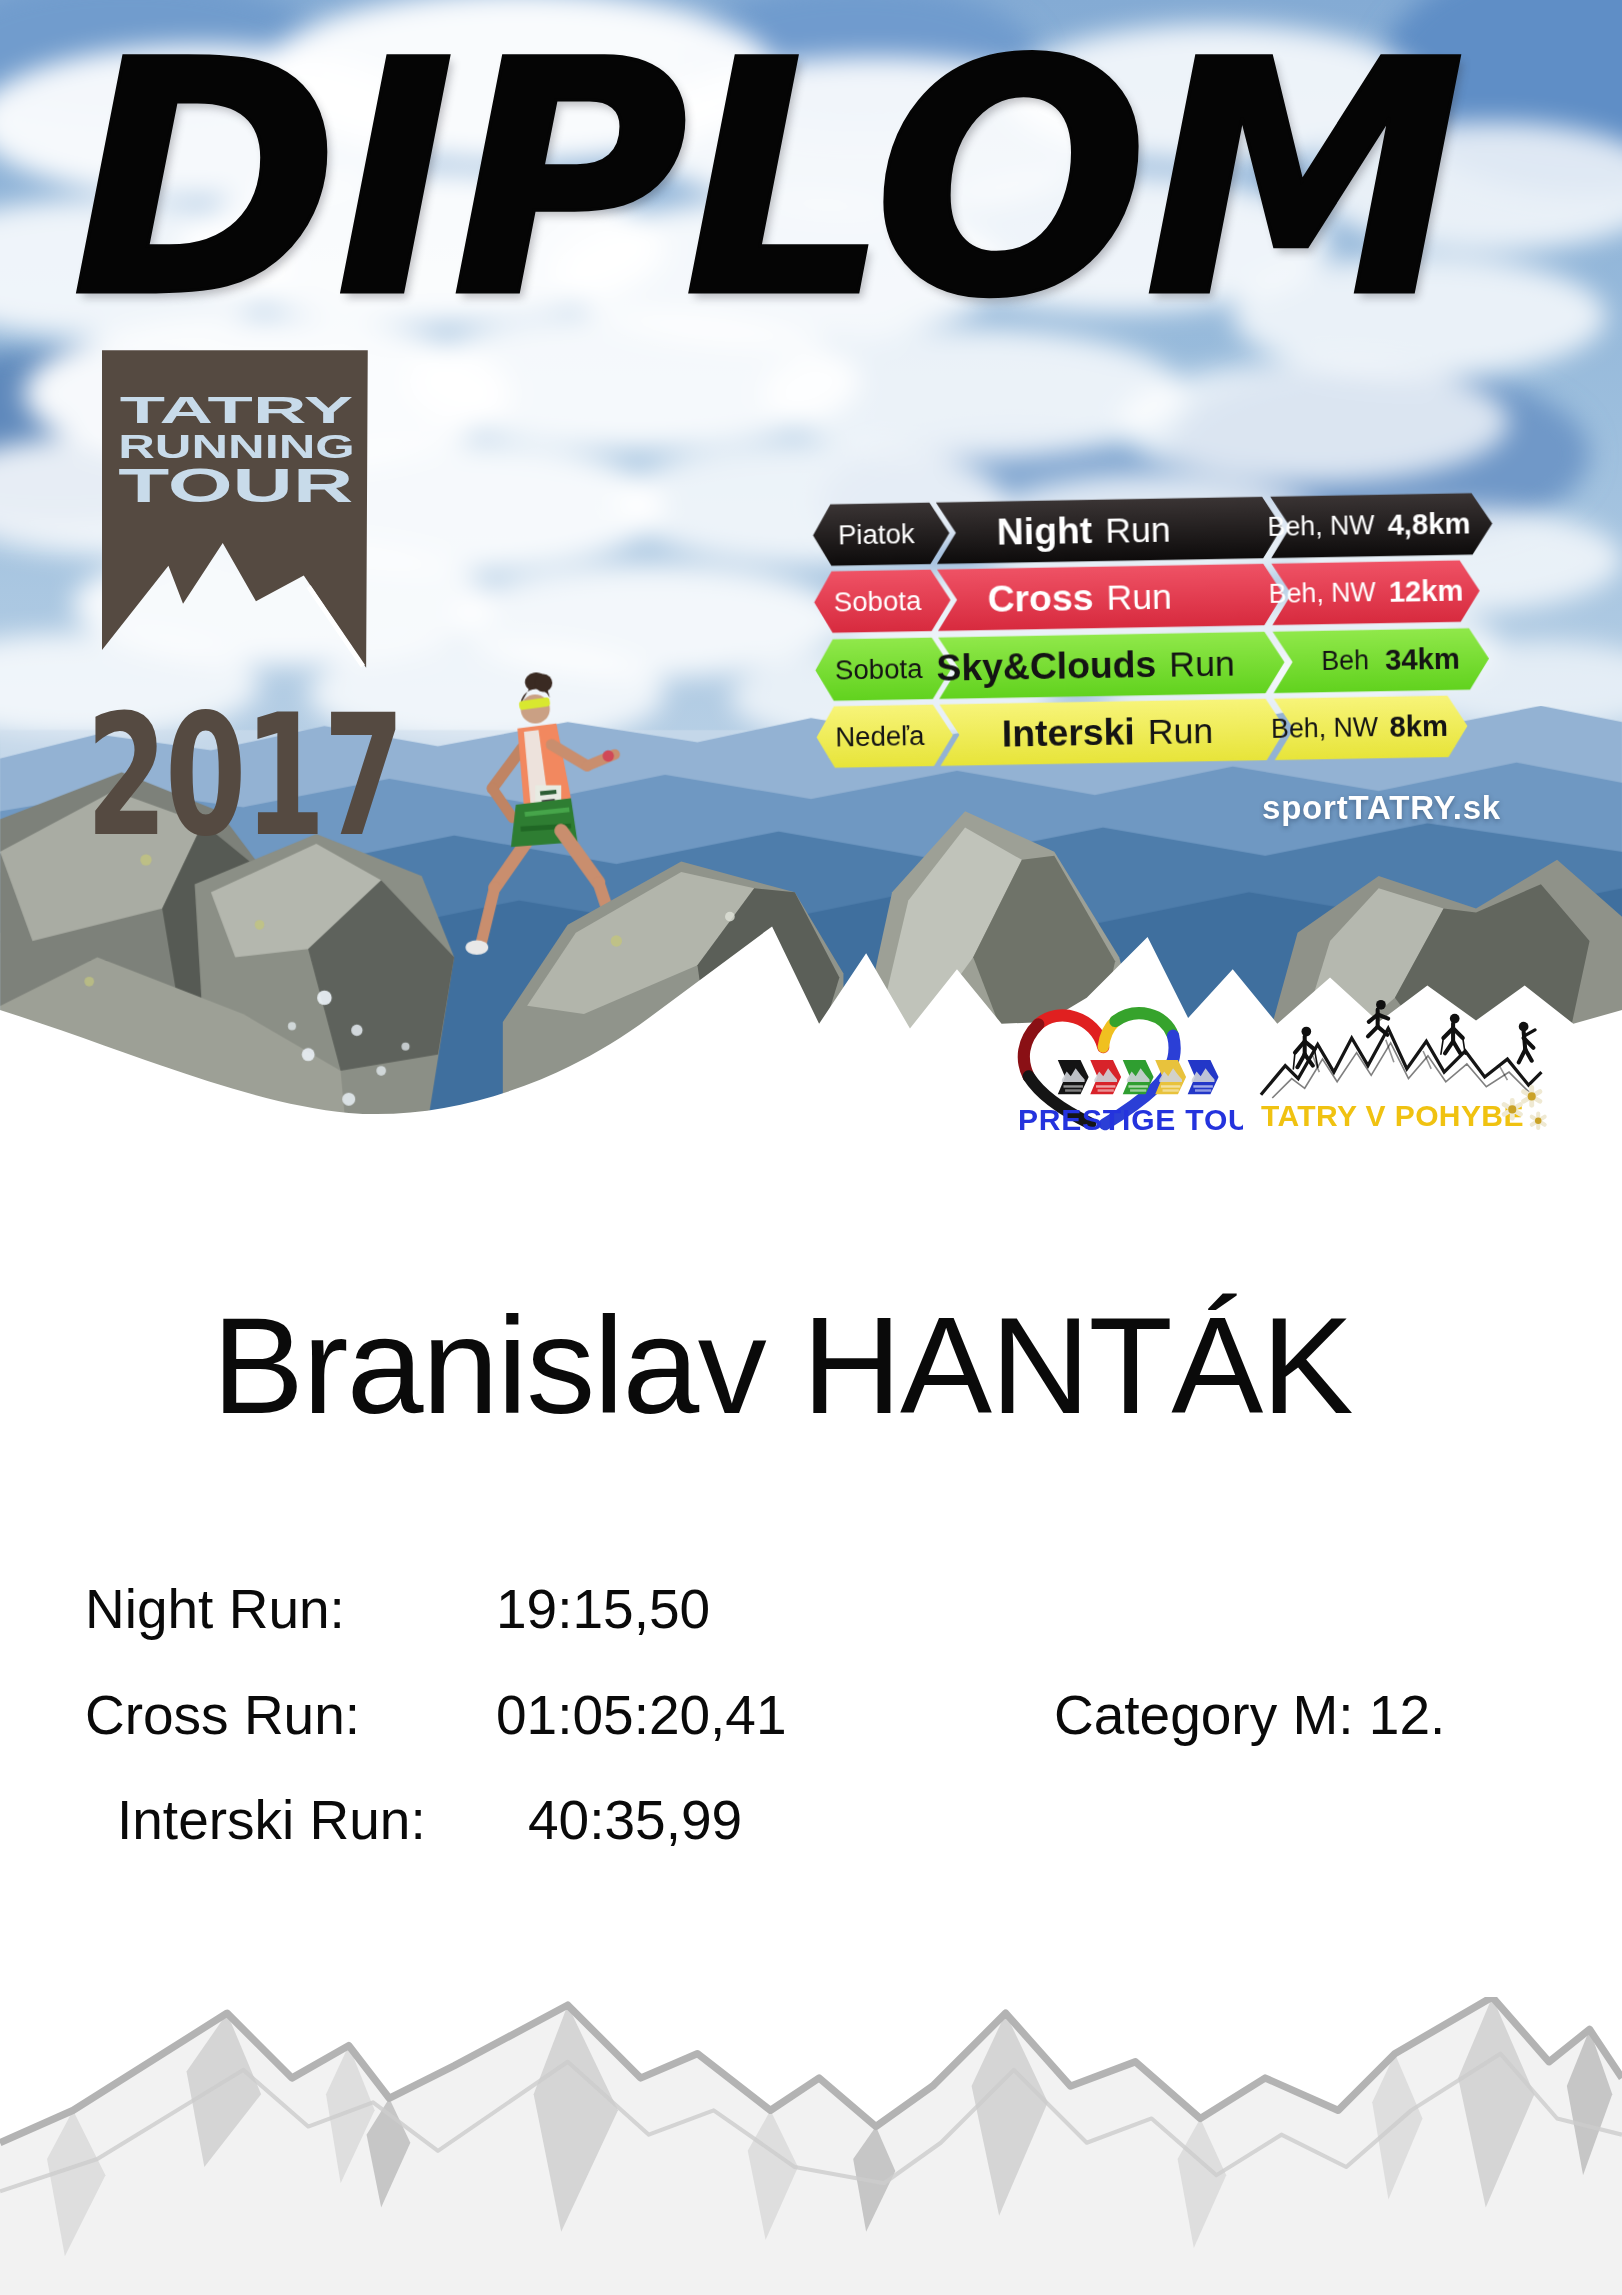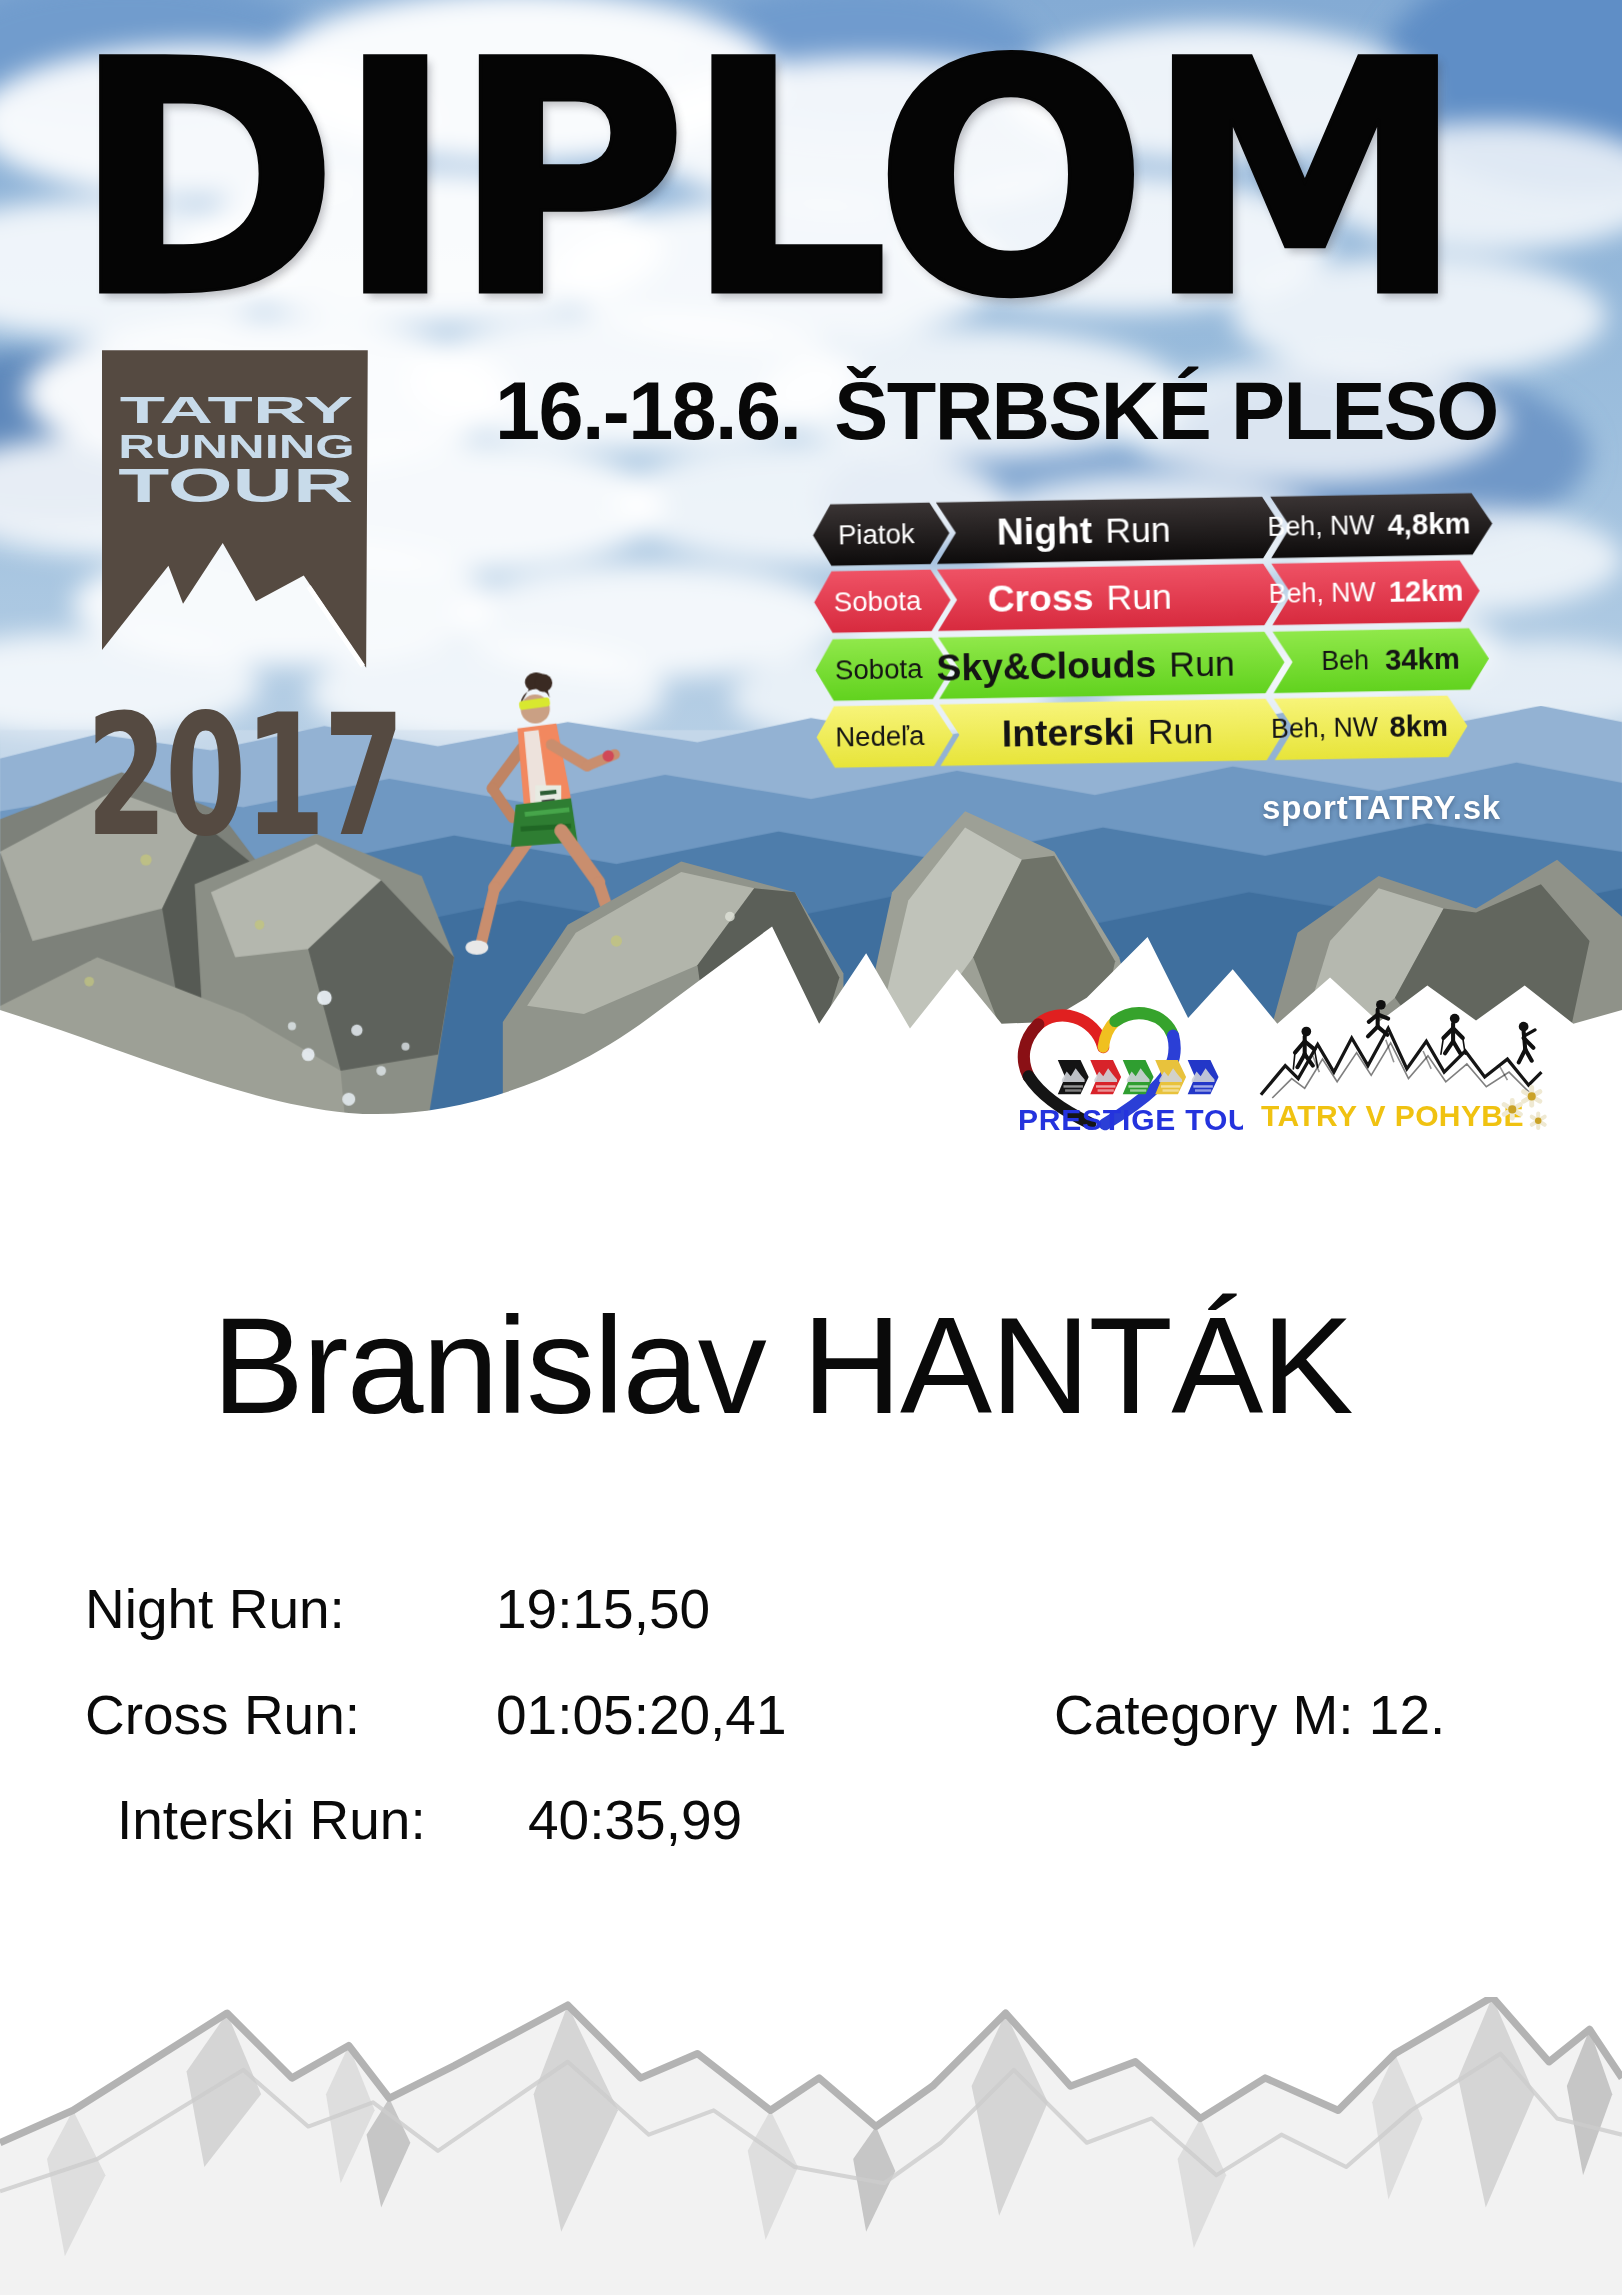--- a/index.html
+++ b/index.html
@@ -5,21 +5,21 @@
   html,body{margin:0;padding:0;background:#fff;}
   #poster{position:relative;width:1622px;height:2295px;background:#ffffff;overflow:hidden;
           font-family:"Liberation Sans",sans-serif;}
   #poster *{box-sizing:border-box;}
 
   .photo{position:absolute;left:0;top:0;width:1622px;height:1160px;display:block;}
 
   .diplom-title{position:absolute;left:71px;top:18px;width:1541px;
     font-family:"DejaVu Sans",sans-serif;font-weight:bold;font-size:324px;line-height:1;
     letter-spacing:-4.9px;color:#050505;-webkit-text-stroke:3.2px #050505;
-    text-shadow:4px 5.7px 8px rgba(50,50,60,.30);white-space:nowrap;}
+    text-shadow:4px 5.7px 8px rgba(50,50,60,.30);white-space:nowrap;font-style:italic;}
 
   .flag-svg{position:absolute;left:102px;top:350px;width:269px;height:326px;}
 
   .year{position:absolute;left:86px;top:693px;
     font-family:"DejaVu Sans",sans-serif;font-weight:bold;font-size:167px;line-height:1;
     color:#554a41;transform:scaleX(.70);transform-origin:left top;letter-spacing:-3.2px;white-space:nowrap;}
 
   .subtitle{position:absolute;left:495px;top:367px;width:1079px;white-space:nowrap;
     font-weight:bold;font-size:81px;line-height:1.1;color:#080808;letter-spacing:-1.6px;}
   .subtitle .place{margin-left:34px;}
@@ -200,23 +200,20 @@
   <svg class="flag-svg" viewBox="0 0 332 402">
     <polygon fill="#554a41" points="0,0 328,0 326,392 249,278 190,310 149,238 100,313 82,266 0,370"></polygon>
     <line x1="255" y1="292" x2="322" y2="390" stroke="#ffffff" stroke-width="6"></line>
     <text x="22" y="90" textLength="288" lengthAdjust="spacingAndGlyphs" font-family="Liberation Sans, sans-serif" font-weight="bold" font-size="46" fill="#c8dbea">TATRY</text>
     <text x="20" y="133" textLength="292" lengthAdjust="spacingAndGlyphs" font-family="Liberation Sans, sans-serif" font-weight="bold" font-size="40" fill="#c8dbea">RUNNING</text>
     <text x="20" y="188" textLength="290" lengthAdjust="spacingAndGlyphs" font-family="Liberation Sans, sans-serif" font-weight="bold" font-size="60" fill="#c8dbea">TOUR</text>
   </svg>
 
   <div class="year">2017</div>
 
-  <div class="subtitle">
-    <span>16.-18.6.</span><span class="place">ŠTRBSKÉ PLESO</span>
-  </div>
 
   <div class="banners">
 
     <svg class="banner-row" viewBox="0 0 860 80">
       <defs>
           <linearGradient id="gb1" x1="0" y1="0" x2="0" y2="1">
         <stop offset="0" stop-color="#3a3434"></stop>
             <stop offset="1" stop-color="#0d0b0b"></stop>
           </linearGradient>
         </defs>

